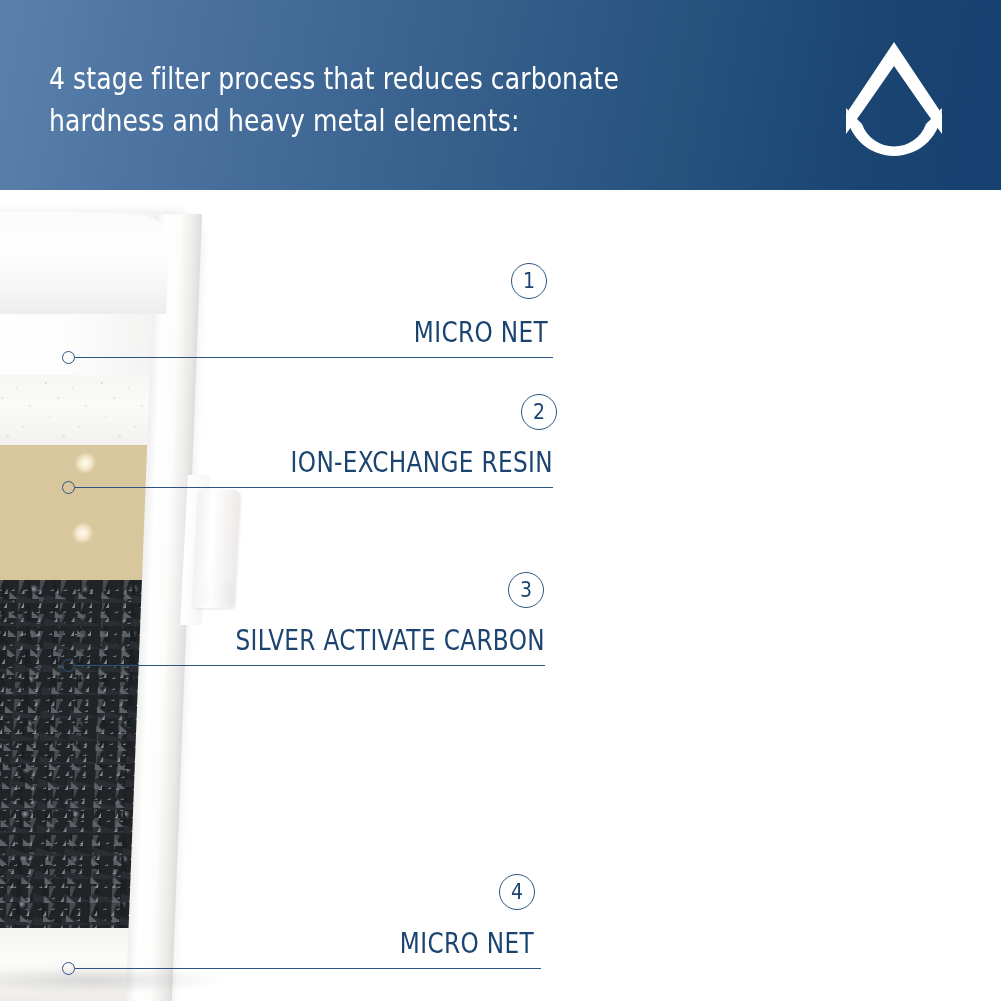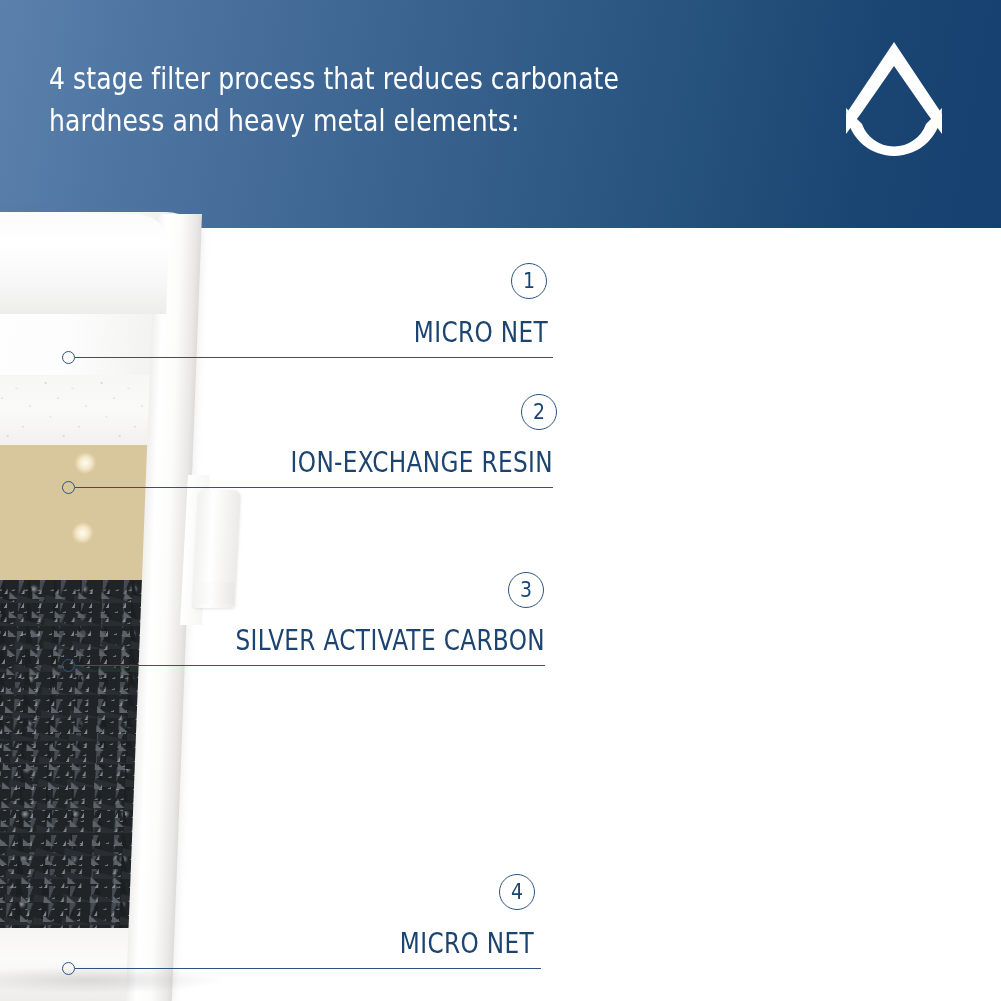--- a/index.html
+++ b/index.html
@@ -4,21 +4,21 @@
 <style>
   html,body{margin:0;padding:0;background:#fff;}
   body{
     width:1001px;height:1001px;overflow:hidden;position:relative;
     font-family:"Liberation Sans", sans-serif;
     -webkit-font-smoothing:antialiased;
   }
 
   
   #header{
-    position:absolute;left:0;top:0;width:1001px;height:228px;
+    position:absolute;left:0;top:0;width:1001px;height:190px;
     background:linear-gradient(100deg,#5b80ab 0%,#4f76a3 13%,#3a628f 42%,#26527e 68%,#1a4572 86%,#164070 100%);
     overflow:hidden;
   }
   #header-title{
     position:absolute;left:49px;top:58px;width:730px;
     color:#ffffff;
     font-family:"Liberation Sans Narrow","DejaVu Sans Condensed","Liberation Sans",sans-serif;
     font-size:30px;line-height:42px;font-weight:400;letter-spacing:.1px;
     white-space:pre-line;
     transform:scaleX(.93);transform-origin:left top;

